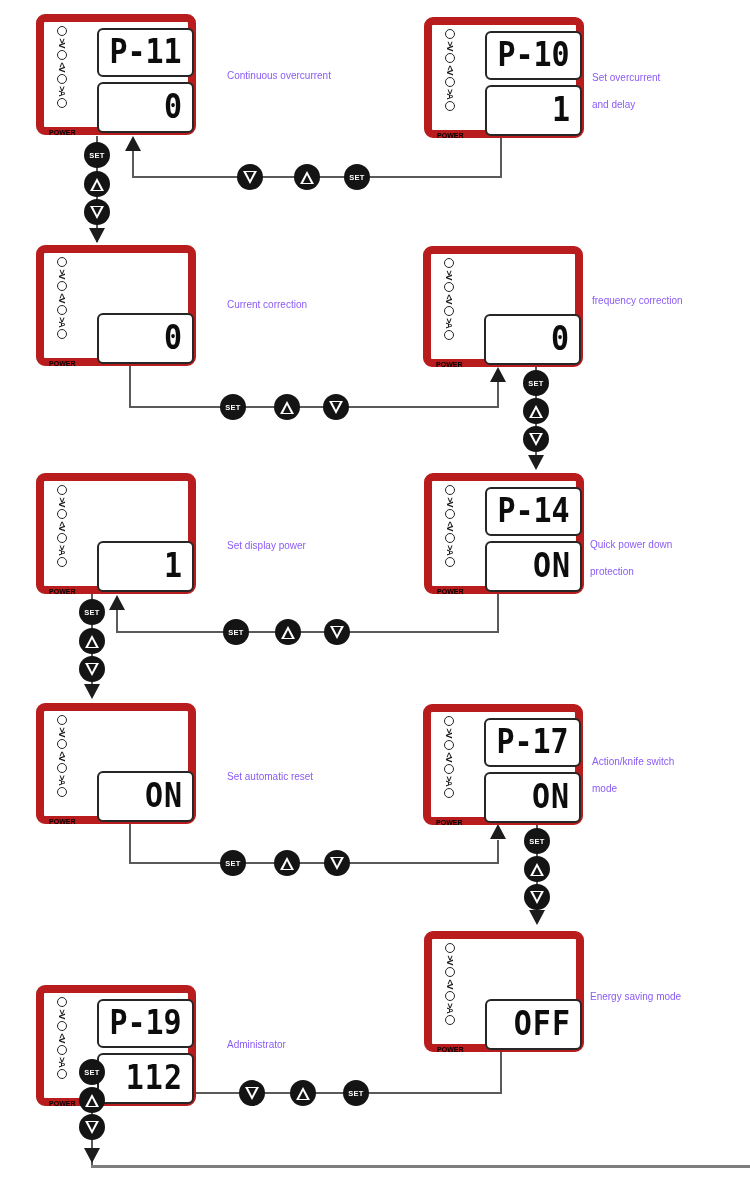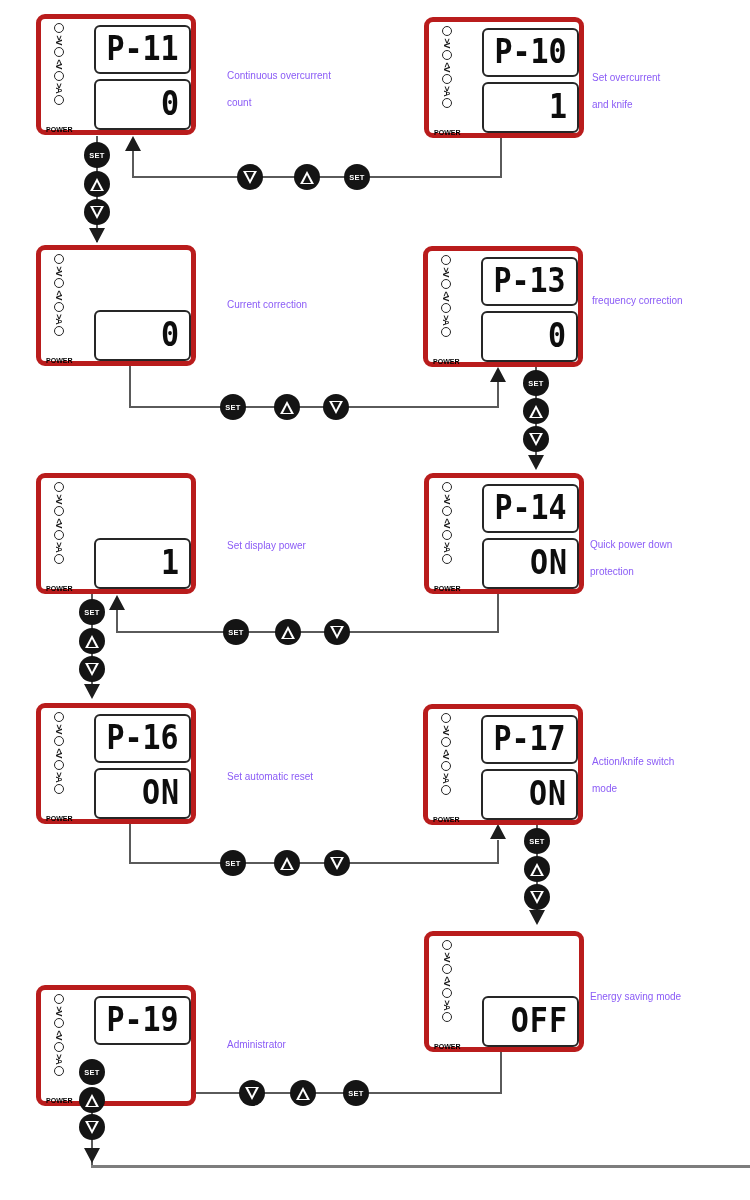--- a/index.html
+++ b/index.html
@@ -10,21 +10,21 @@
   .hline,.vline{position:absolute;background:#5a5a5a}
   .hline{height:2px}
   .vline{width:2px}
   .divider{position:absolute;height:3px;background:#7d7d7d}
 
   
   .ahu{position:absolute;width:0;height:0;border-left:8px solid transparent;border-right:8px solid transparent;border-bottom:15px solid #1c1c1c;transform:translateX(-50%)}
   .ahd{position:absolute;width:0;height:0;border-left:8px solid transparent;border-right:8px solid transparent;border-top:15px solid #1c1c1c;transform:translateX(-50%)}
 
   
-  .panel{position:absolute;width:160px;height:121px;background:#fff;border:5px solid #b91c1c;border-radius:9px;z-index:2}
+  .panel{position:absolute;width:160px;height:121px;background:#fff;border:8px solid #b91c1c;border-radius:9px;z-index:2}
   .leds{position:absolute;left:5px;top:4px;width:26px;height:110px;display:flex;flex-direction:column;align-items:center}
   .led{flex:none;width:10px;height:10px;border:1.6px solid #262626;border-radius:50%;background:#fff;margin-bottom:1px}
   .sym{flex:none;width:14px;height:12px;display:flex;align-items:center;justify-content:center;font-size:9px;font-weight:bold;font-style:normal;color:#1a1a1a;transform:rotate(90deg);letter-spacing:-1px;margin-bottom:1px}
   .power{margin-top:auto;font-size:6.5px;font-weight:bold;font-style:normal;color:#000;letter-spacing:0;transform:scaleX(1.08)}
   .screen{position:absolute;left:53px;width:97px;border:2.5px solid #262626;border-radius:6px;background:#fff}
   .codebox{top:6px;height:49px}
   .valuebox{top:60px;height:51px}
   .disp{font-family:"DejaVu Sans Mono",monospace;font-weight:bold;color:#0d0d0d;display:block;transform:scaleY(1.1)}
   .codebox .disp{text-align:center;font-size:30px;line-height:43px}
   .valuebox .disp{text-align:right;padding-right:9px;font-size:30px;line-height:45px;letter-spacing:1px}
@@ -137,23 +137,20 @@
   <div class="leds">
     <i class="led"></i>
       <b class="sym">&gt;V</b>
     <i class="led"></i>
       <b class="sym">&lt;V</b>
     <i class="led"></i>
       <b class="sym">&gt;A</b>
     <i class="led"></i>
       <b class="power">POWER</b>
   </div>
-  <div class="screen codebox">
-      <span class="disp">P-13</span>
-    </div>
   <div class="screen valuebox">
       <span class="disp">0</span>
     </div>
 </div>
 
 <div class="panel" style="left:36px;top:473px">
   <div class="leds">
     <i class="led"></i>
       <b class="sym">&gt;V</b>
     <i class="led"></i>
@@ -191,23 +188,20 @@
   <div class="leds">
     <i class="led"></i>
       <b class="sym">&gt;V</b>
     <i class="led"></i>
       <b class="sym">&lt;V</b>
     <i class="led"></i>
       <b class="sym">&gt;A</b>
     <i class="led"></i>
       <b class="power">POWER</b>
   </div>
-  <div class="screen codebox">
-      <span class="disp">P-16</span>
-    </div>
   <div class="screen valuebox">
       <span class="disp">ON</span>
     </div>
 </div>
 
 <div class="panel" style="left:423px;top:704px">
   <div class="leds">
     <i class="led"></i>
       <b class="sym">&gt;V</b>
     <i class="led"></i>
@@ -231,20 +225,23 @@
       <b class="sym">&gt;V</b>
     <i class="led"></i>
       <b class="sym">&lt;V</b>
     <i class="led"></i>
       <b class="sym">&gt;A</b>
     <i class="led"></i>
       <b class="power">POWER</b>
   </div>
   <div class="screen codebox">
       <span class="disp">P-19</span>
+    </div>
+  <div class="screen valuebox">
+      <span class="disp">112</span>
     </div>
 </div>
 
 <div class="panel" style="left:424px;top:931px">
   <div class="leds">
     <i class="led"></i>
       <b class="sym">&gt;V</b>
     <i class="led"></i>
       <b class="sym">&lt;V</b>
     <i class="led"></i>
@@ -252,25 +249,24 @@
     <i class="led"></i>
       <b class="power">POWER</b>
   </div>
   <div class="screen valuebox">
       <span class="disp">OFF</span>
     </div>
 </div>
 
 <div class="lbl" style="left:227px;top:62px">
     <div>Continuous overcurrent</div>
-    <div>count</div>
   </div>
 <div class="lbl" style="left:592px;top:64px">
     <div>Set overcurrent</div>
-    <div>and knife</div>
+    <div>and delay</div>
   </div>
 <div class="lbl" style="left:227px;top:291px">
     <div>Current correction</div>
   </div>
 <div class="lbl" style="left:592px;top:287px">
     <div>frequency correction</div>
   </div>
 <div class="lbl" style="left:227px;top:532px">
     <div>Set display power</div>
   </div>

